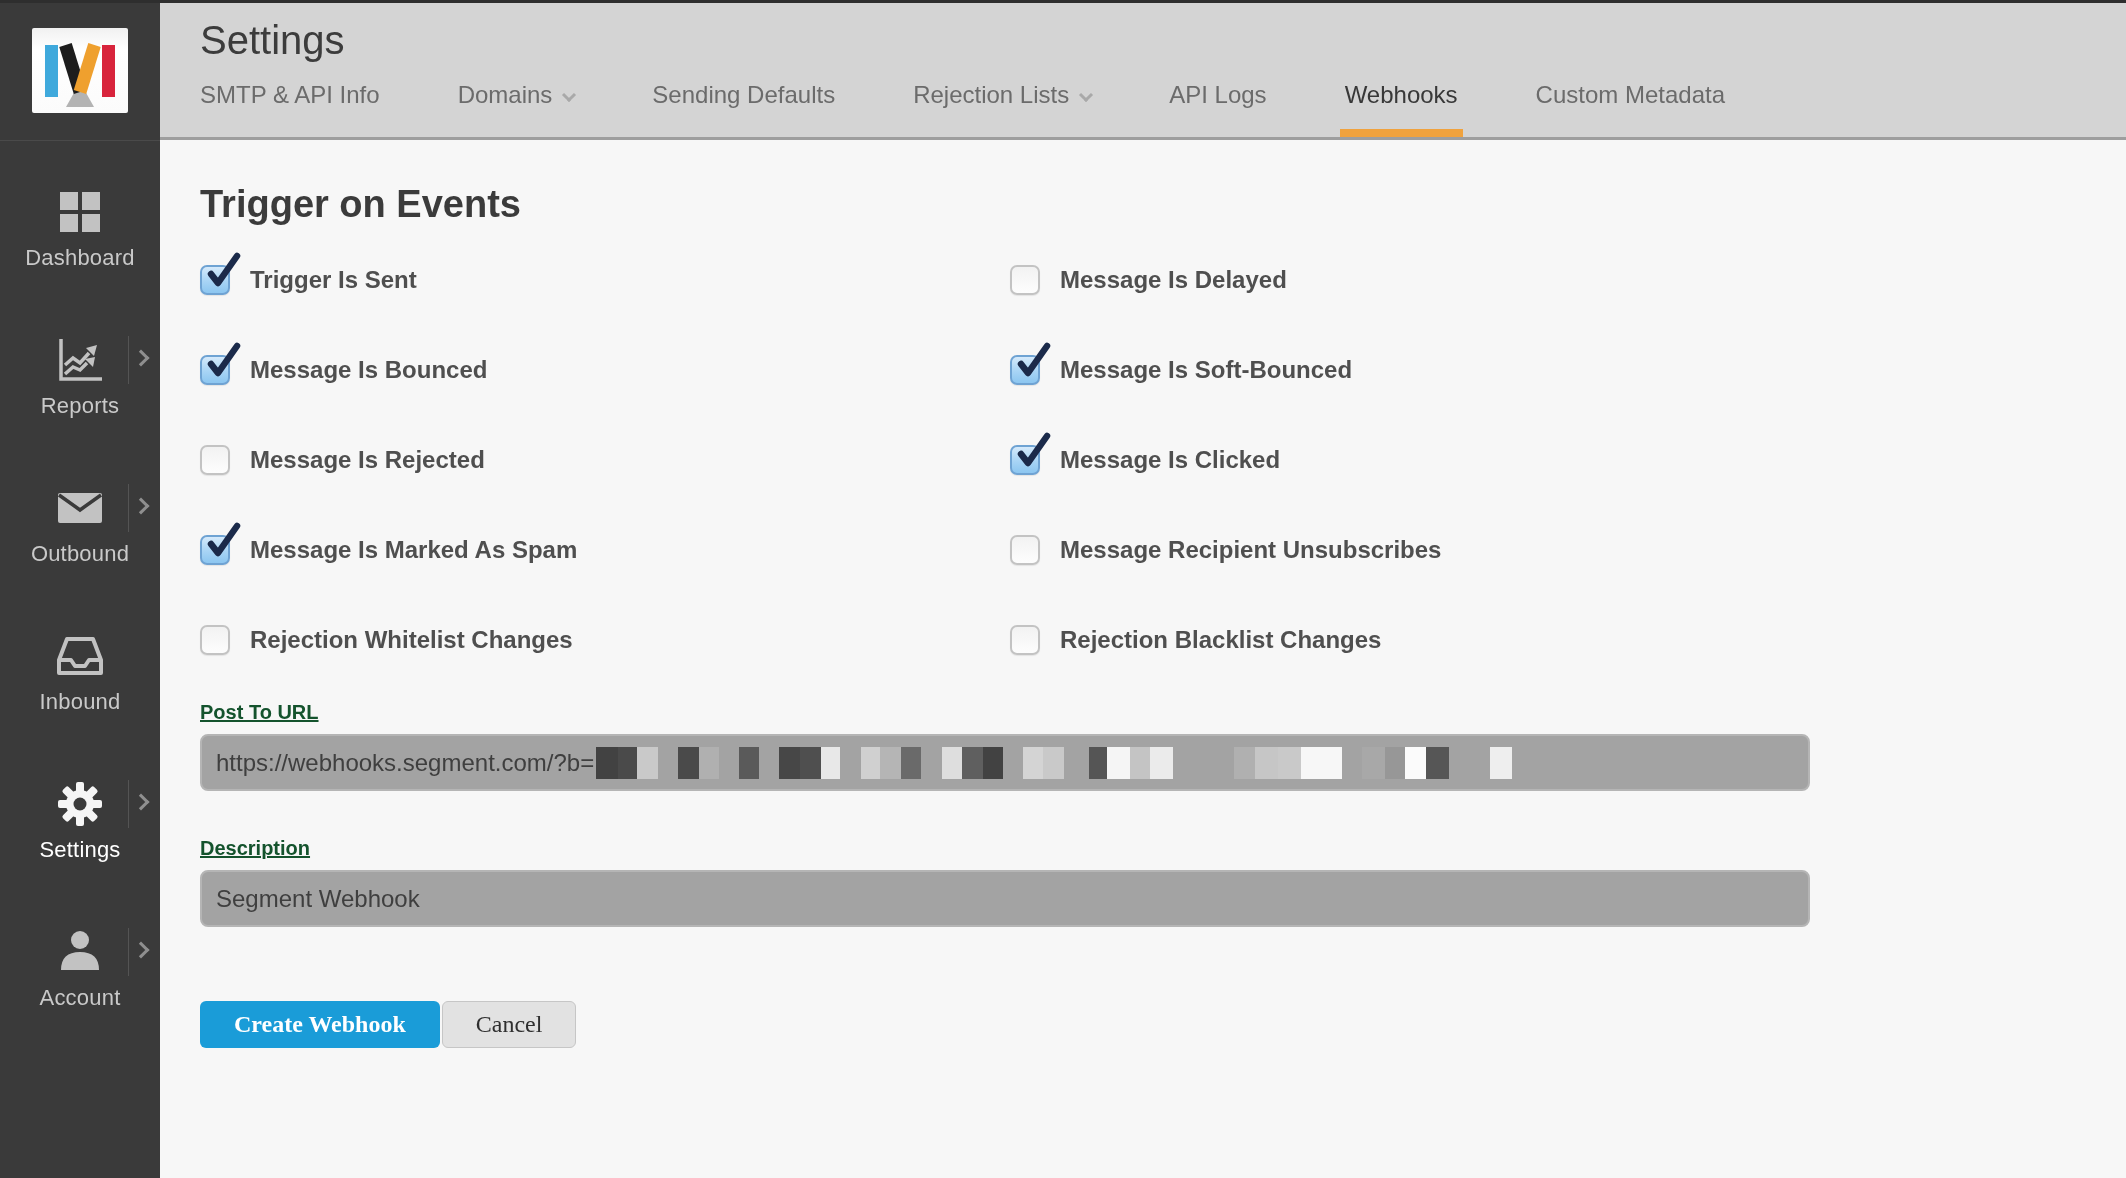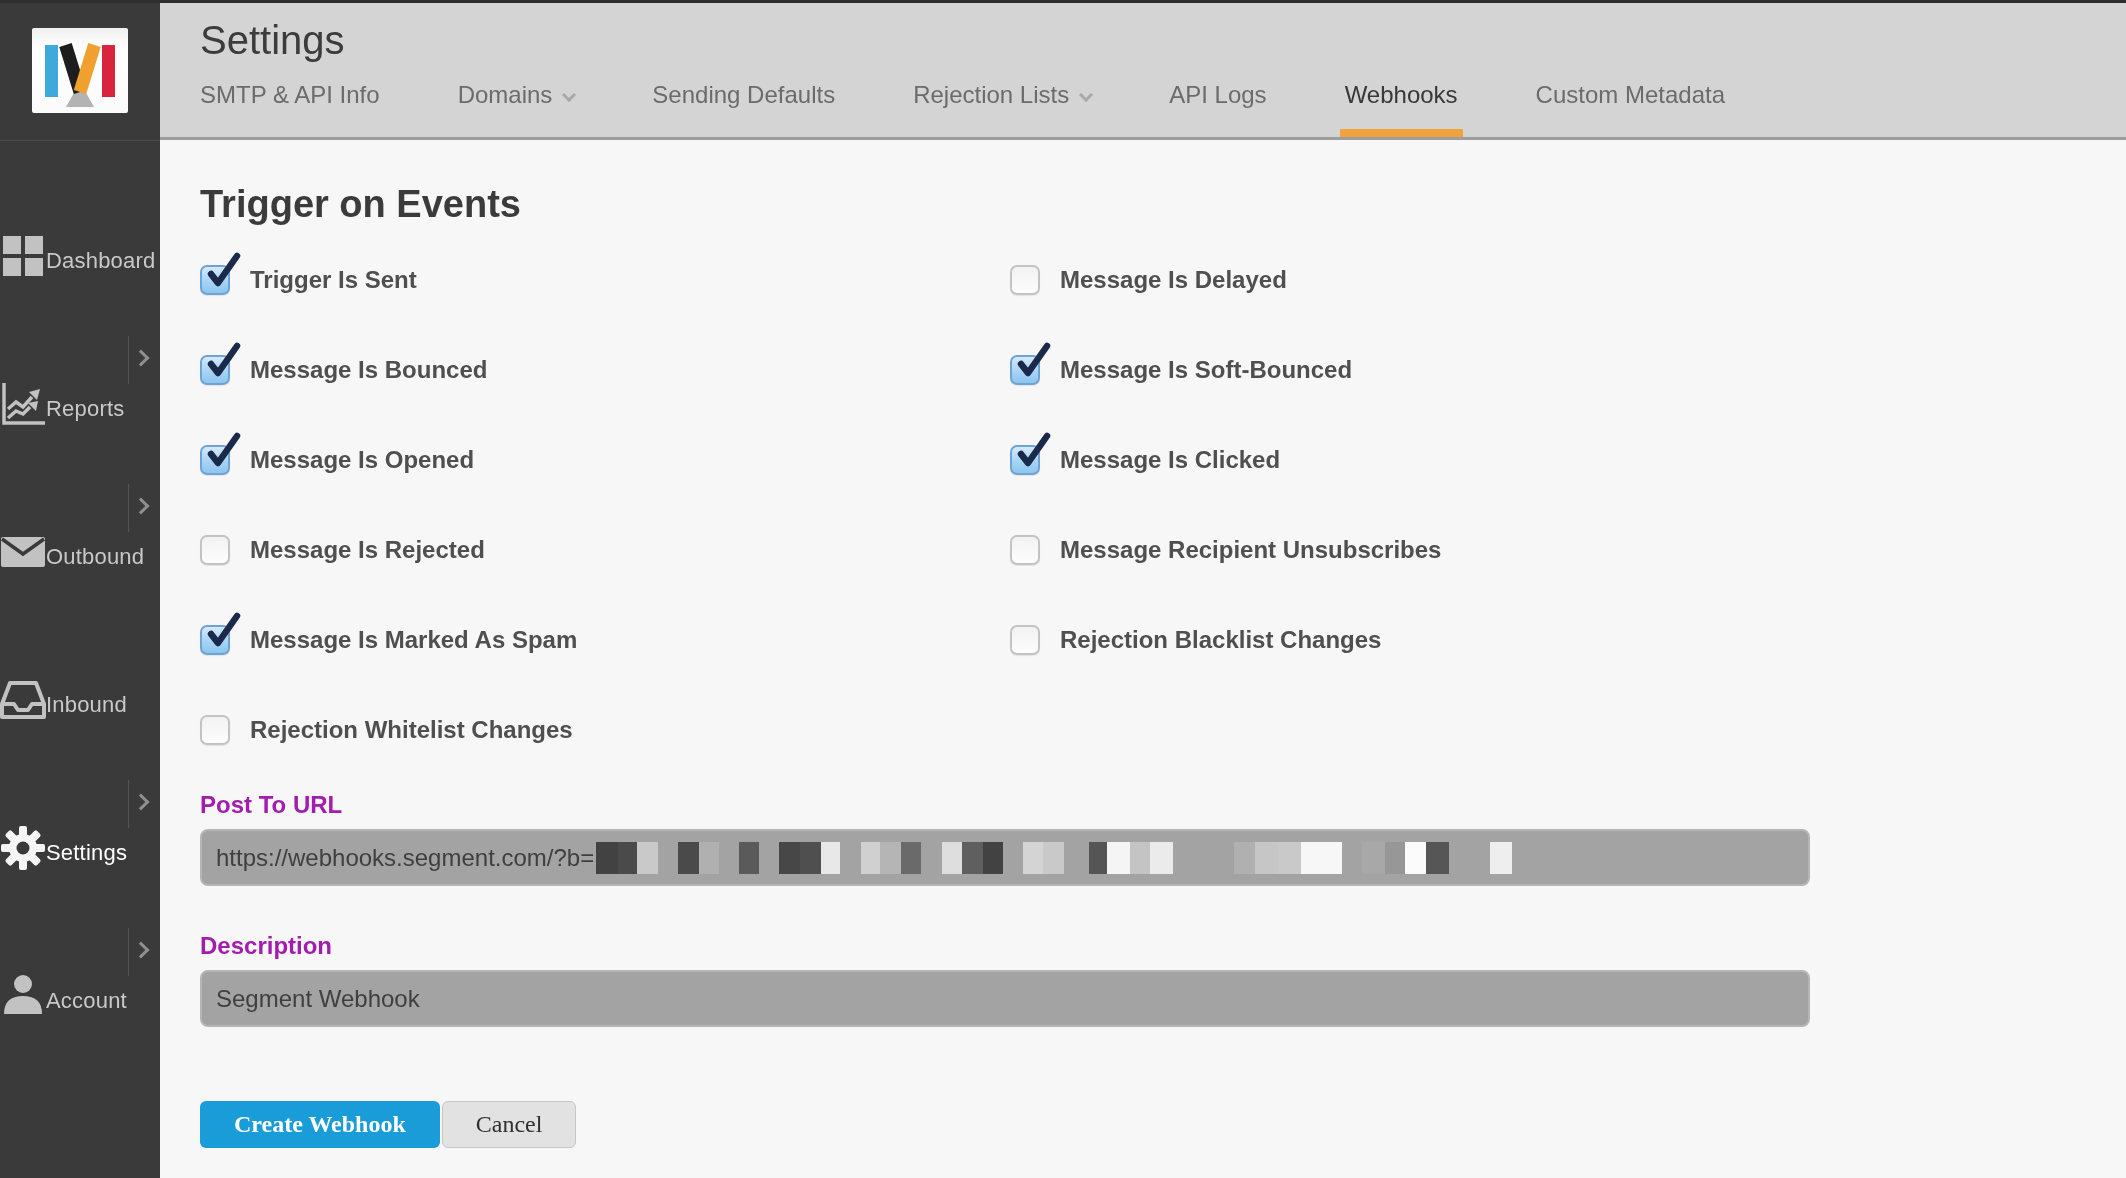--- a/index.html
+++ b/index.html
@@ -6,21 +6,21 @@
   html,body { width:2126px; height:1178px; }
   body { font-family:"Liberation Sans","DejaVu Sans",sans-serif; background:#f7f7f7; overflow:hidden; }
   .app { position:relative; width:2126px; height:1178px; background:#f7f7f7; }
   .top-strip { position:absolute; left:0; top:0; width:100%; height:3px; background:#2e2e2e; z-index:50; }
 
   
   .sidebar { position:absolute; left:0; top:0; width:160px; height:1178px; background:#3a3a3a; z-index:10; }
   .logo-block { height:141px; border-bottom:1px solid #4a4a4a; display:flex; align-items:center; justify-content:center; }
   .logo-block svg { display:block; }
   .side-nav { padding-top:34px; }
-  .side-item { position:relative; height:148px; padding-top:14px; display:flex; flex-direction:row; align-items:center; cursor:pointer; }
+  .side-item { position:relative; height:148px; padding-top:14px; display:flex; flex-direction:column; align-items:center; cursor:pointer; }
   .side-icon { height:46px; width:46px; display:flex; align-items:center; justify-content:center; }
   .side-label { margin-top:10px; font-size:22px; color:#c9c9c9; letter-spacing:.2px; }
   .side-item.active .side-label { color:#ffffff; }
   .side-divider { position:absolute; right:31px; top:13px; width:1px; height:48px; background:#545454; }
   .side-chevron { position:absolute; right:13px; top:29px; width:12px; height:12px;
                   border-top:3px solid #8f8f8f; border-right:3px solid #8f8f8f; transform:rotate(45deg); }
 
   
   .header { position:absolute; left:160px; top:0; right:0; height:140px; background:#d4d4d4;
             border-bottom:3px solid #9e9e9e; z-index:5; }
@@ -39,21 +39,21 @@
 
   .events-grid { display:grid; grid-template-columns:810px auto; }
   .events-col { display:flex; flex-direction:column; }
   .event-row { height:90px; display:flex; align-items:center; cursor:pointer; }
   .cb { position:relative; width:30px; height:30px; border-radius:7px; flex:0 0 30px;
         border:2px solid #c3c3c3; background:linear-gradient(#f2f2f2,#fdfdfd); box-shadow:0 1px 1px rgba(0,0,0,0.08); }
   .cb.checked { border:2px solid #6fa3d3; background:linear-gradient(#d5eafb 0%,#a8d4f5 55%,#8cc6f0 100%); }
   .cb svg { position:absolute; left:2px; top:-14px; overflow:visible; }
   .event-label { margin-left:20px; font-size:24px; font-weight:bold; color:#4f4f4f; }
 
-  .field-label { font-size:24px; font-weight:bold; color:#a21caf; }
+  .field-label { font-size:20px; font-weight:bold; color:#14532d;text-decoration:underline; }
   .label-url { margin-top:16px; }
   .label-desc { margin-top:46px; }
   .text-input { margin-top:10px; width:1610px; height:57px; background:#a3a3a3; border:2px solid #b5b5b5;
                 border-radius:8px; display:flex; align-items:center; padding:0 14px; font-size:24px; color:#3f3f3f;
                 white-space:nowrap; overflow:hidden; cursor:text; }
   .redaction { display:inline-flex; align-items:center; height:100%; margin-left:2px; }
   .redact { display:inline-block; height:32px; }
 
   .actions { margin-top:74px; display:flex; align-items:center; }
   .btn { height:47px; border:none; border-radius:6px; font-family:Liberation Serif, serif; font-size:24px; cursor:pointer; }
@@ -189,28 +189,20 @@
           </div>
           <div class="event-row">
             <span class="cb checked">
               <svg width="38" height="44" viewBox="0 0 38 44">
   <path d="M7 21 L14 30 L33 3" fill="none" stroke="#1b2a4a" stroke-width="6.5" stroke-linecap="round" stroke-linejoin="round"></path>
               </svg>
             </span>
       <span class="event-label">Message Is Bounced</span>
           </div>
           <div class="event-row">
-            <span class="cb checked">
-              <svg width="38" height="44" viewBox="0 0 38 44">
-  <path d="M7 21 L14 30 L33 3" fill="none" stroke="#1b2a4a" stroke-width="6.5" stroke-linecap="round" stroke-linejoin="round"></path>
-              </svg>
-            </span>
-      <span class="event-label">Message Is Opened</span>
-          </div>
-          <div class="event-row">
             <span class="cb"></span>
       <span class="event-label">Message Is Rejected</span>
           </div>
           <div class="event-row">
             <span class="cb checked">
               <svg width="38" height="44" viewBox="0 0 38 44">
   <path d="M7 21 L14 30 L33 3" fill="none" stroke="#1b2a4a" stroke-width="6.5" stroke-linecap="round" stroke-linejoin="round"></path>
               </svg>
             </span>
       <span class="event-label">Message Is Marked As Spam</span>

